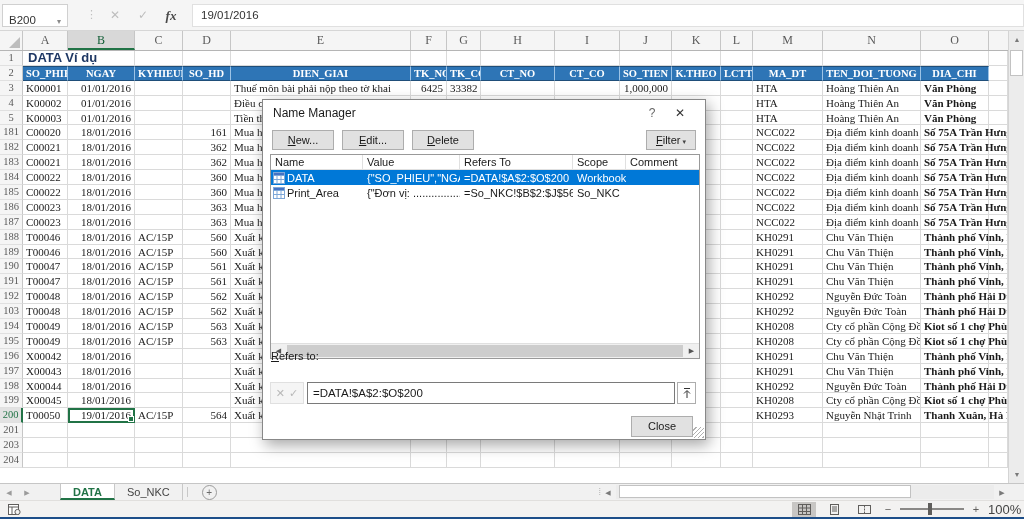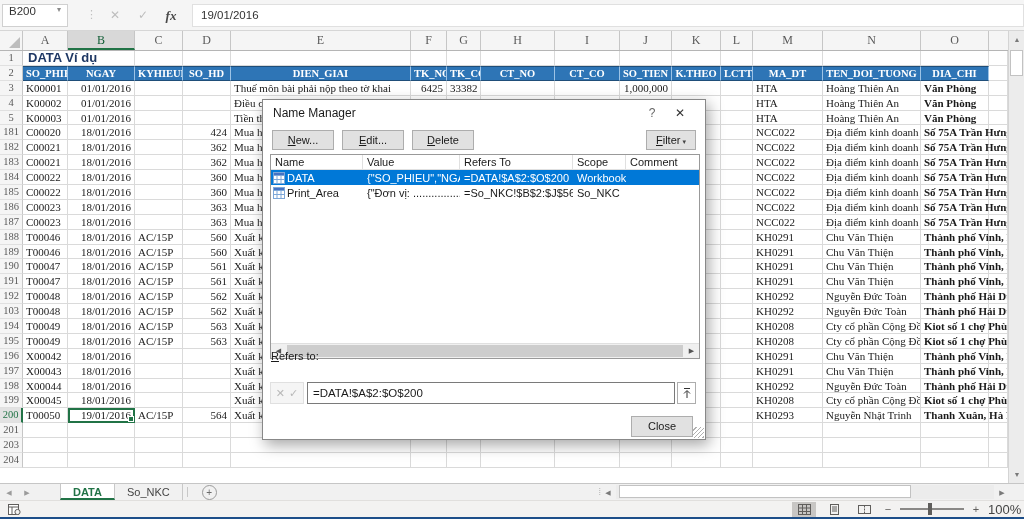--- a/index.html
+++ b/index.html
@@ -1,21 +1,21 @@
 <!DOCTYPE html>
 <html><head>
 <meta charset="utf-8">
 <style>
   * { margin:0; padding:0; box-sizing:border-box; }
   html,body { width:1024px; height:519px; overflow:hidden; }
   body { font-family:"Liberation Sans","DejaVu Sans",sans-serif; background:#fff; position:relative; font-size:11px; color:#222; }
 
   
   .fbar { position:absolute; top:0; left:0; width:1024px; height:31px; background:#f5f5f5; border-bottom:1px solid #d6d6d6; }
-  .namebox { position:absolute; left:2px; top:4px; width:66px; height:23px; background:#fff; border:1px solid #d0d0d0; display:flex; align-items:flex-start; }
+  .namebox { position:absolute; left:2px; top:4px; width:66px; height:23px; background:#fff; border:1px solid #d0d0d0; display:flex; align-items:flex-end; }
   .namebox .nb-text { flex:1; padding-left:6px; font-size:11.5px; color:#333; }
   .namebox .nb-caret { width:16px; text-align:center; color:#8a8a8a; font-size:8px; }
   .fdots { position:absolute; left:86px; top:8px; color:#c0c0c0; font-size:11px; letter-spacing:-1px; }
   .fbtn { position:absolute; top:4px; height:23px; width:24px; text-align:center; line-height:23px; }
   .fbtn.dis { color:#bdbdbd; font-size:12px; }
   .fx { color:#4a4a4a; font-family:"Liberation Serif","DejaVu Serif",serif; font-style:italic; font-weight:bold; font-size:13px; }
   .fvalue { position:absolute; left:192px; top:4px; right:0; height:23px; background:#fff; border:1px solid #e0e0e0; line-height:21px; padding-left:8px; font-size:11.5px; color:#333; }
 
   
   .colhdr { position:absolute; top:31px; left:0; width:1008px; height:20px; display:flex; background:#f5f5f5; border-bottom:1px solid #b5b5b5; }
@@ -273,21 +273,21 @@
       <div class="c col-n">Hoàng Thiên An</div>
       <div class="c col-o ovf">Văn Phòng</div>
       <div class="c col-p"></div>
     </div>
 
     <div class="row">
       <div class="rh">181</div>
       <div class="c col-a">C00020</div>
       <div class="c col-b num">18/01/2016</div>
       <div class="c col-c"></div>
-      <div class="c col-d num">424</div>
+      <div class="c col-d num">161</div>
       <div class="c col-e">Mua hàng</div>
       <div class="c col-f num"></div>
       <div class="c col-g num"></div>
       <div class="c col-h"></div>
       <div class="c col-i"></div>
       <div class="c col-j num"></div>
       <div class="c col-k"></div>
       <div class="c col-l"></div>
       <div class="c col-m">NCC022</div>
       <div class="c col-n">Địa điểm kinh doanh số</div>

